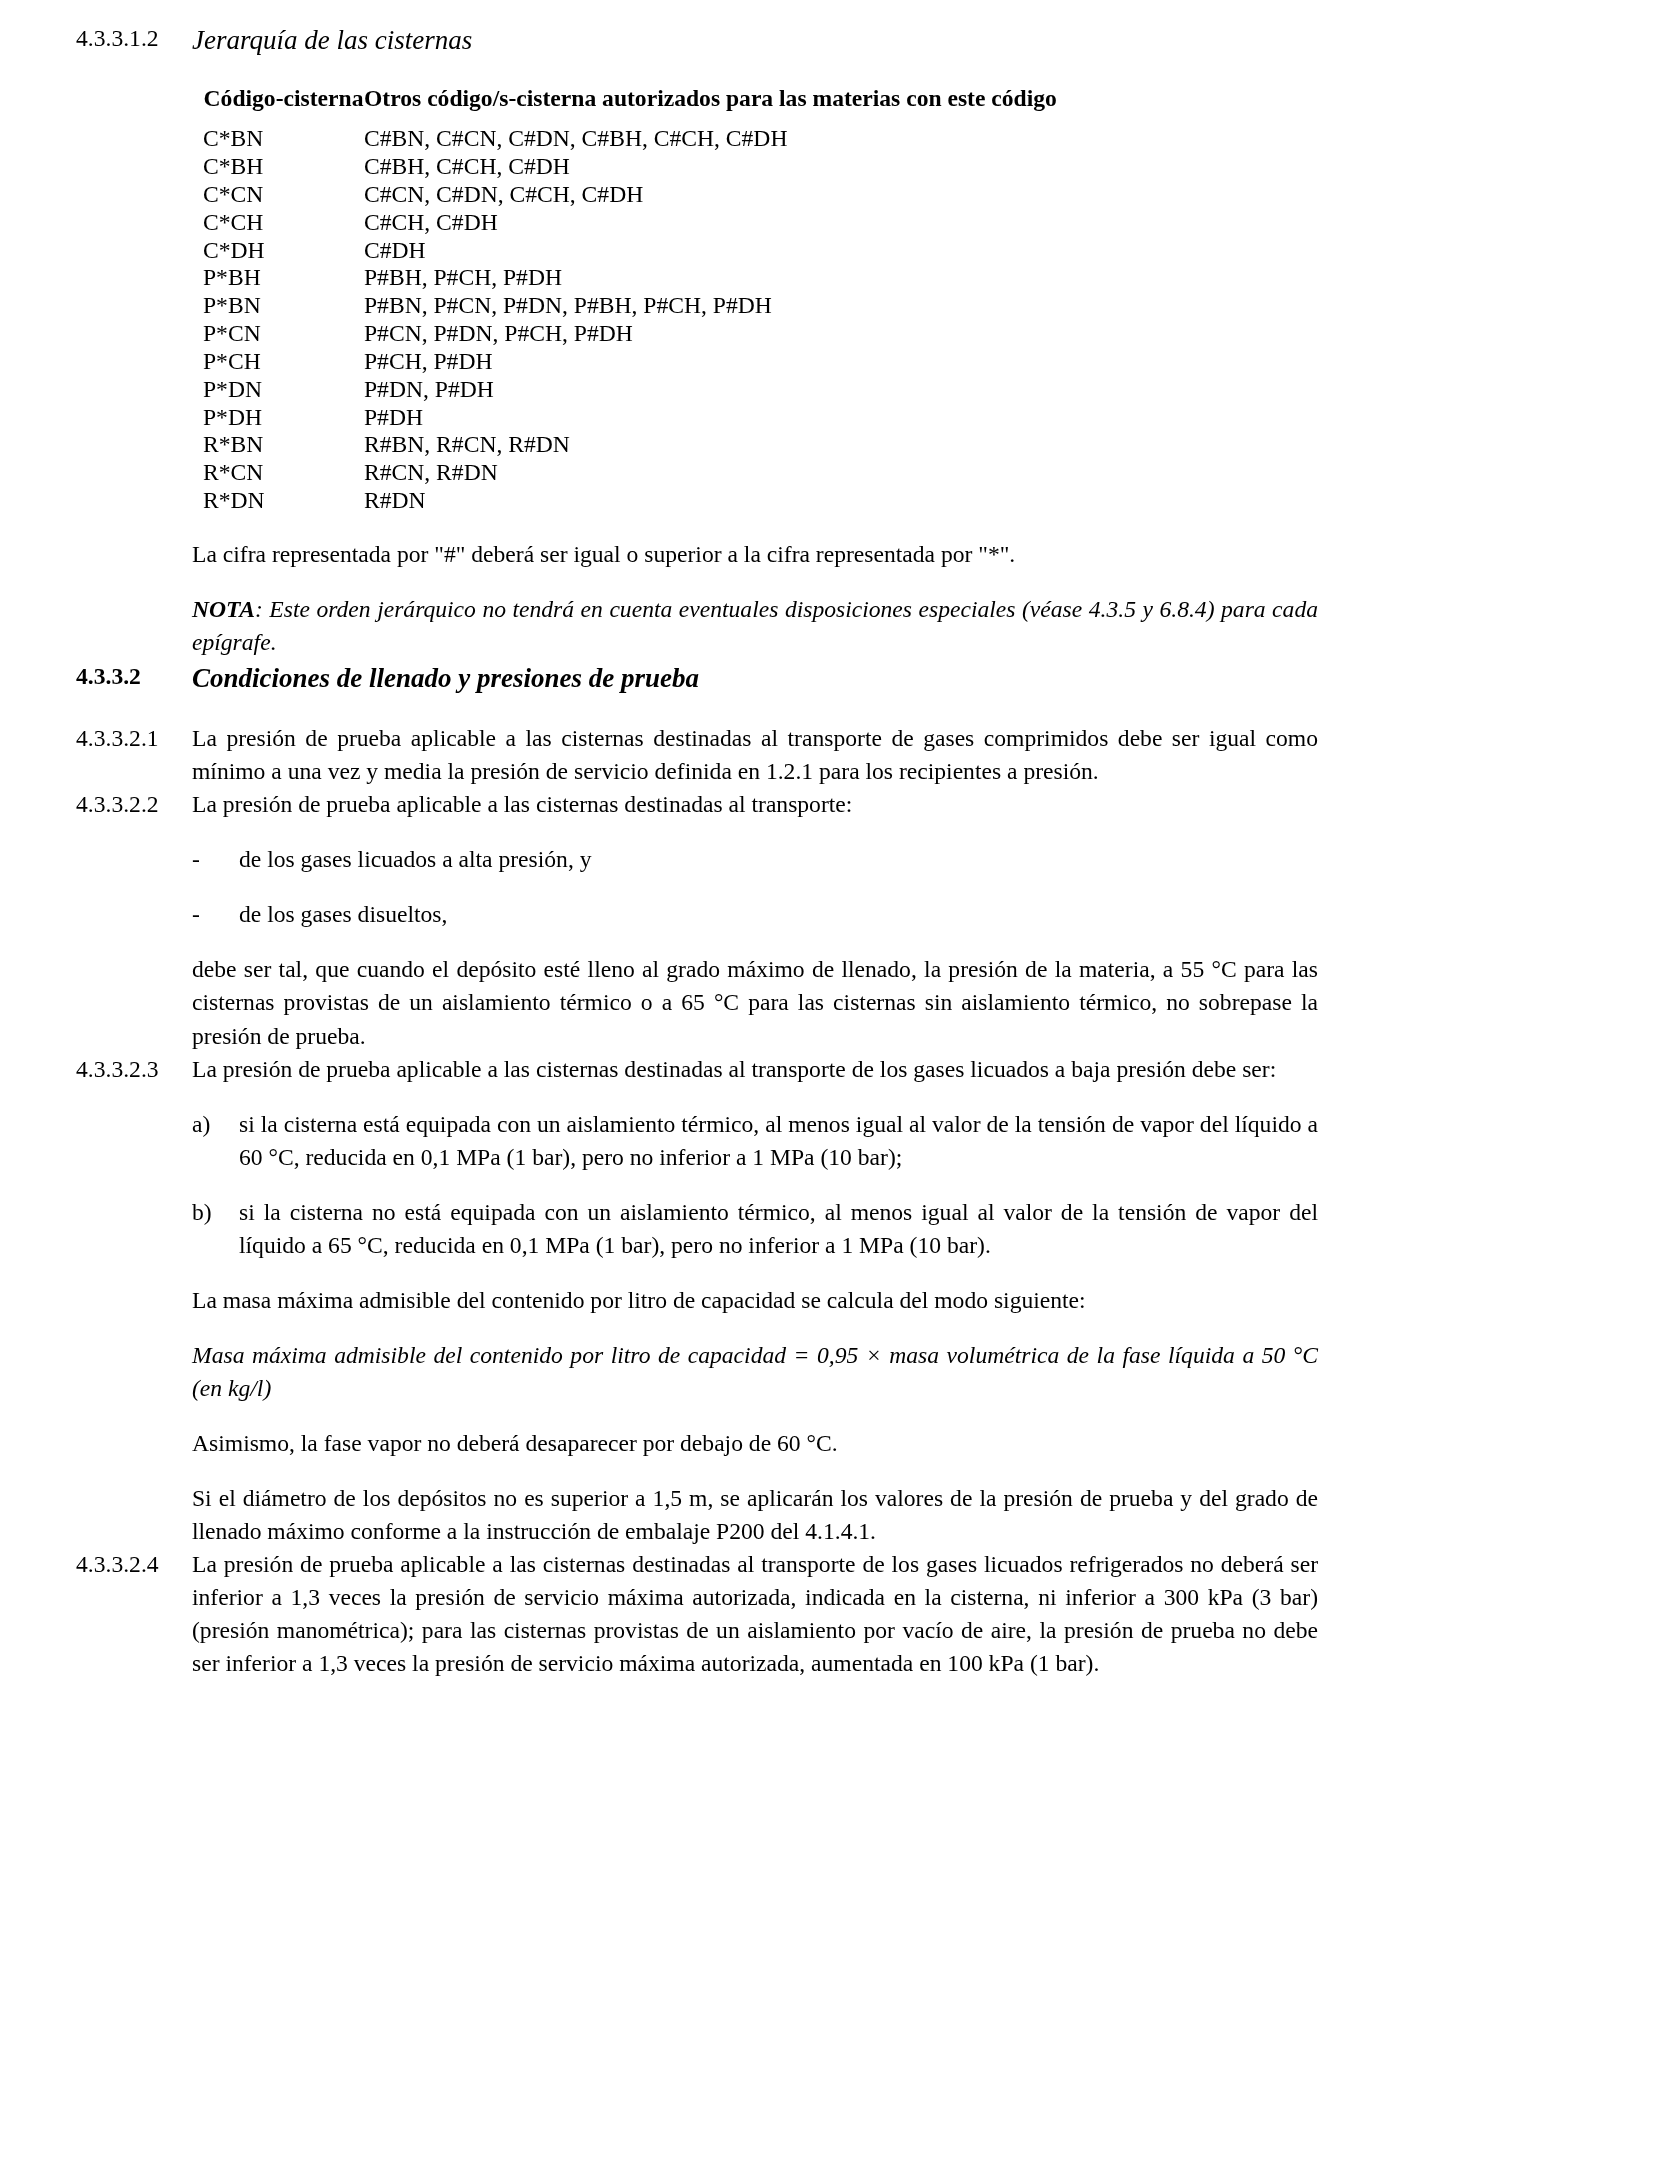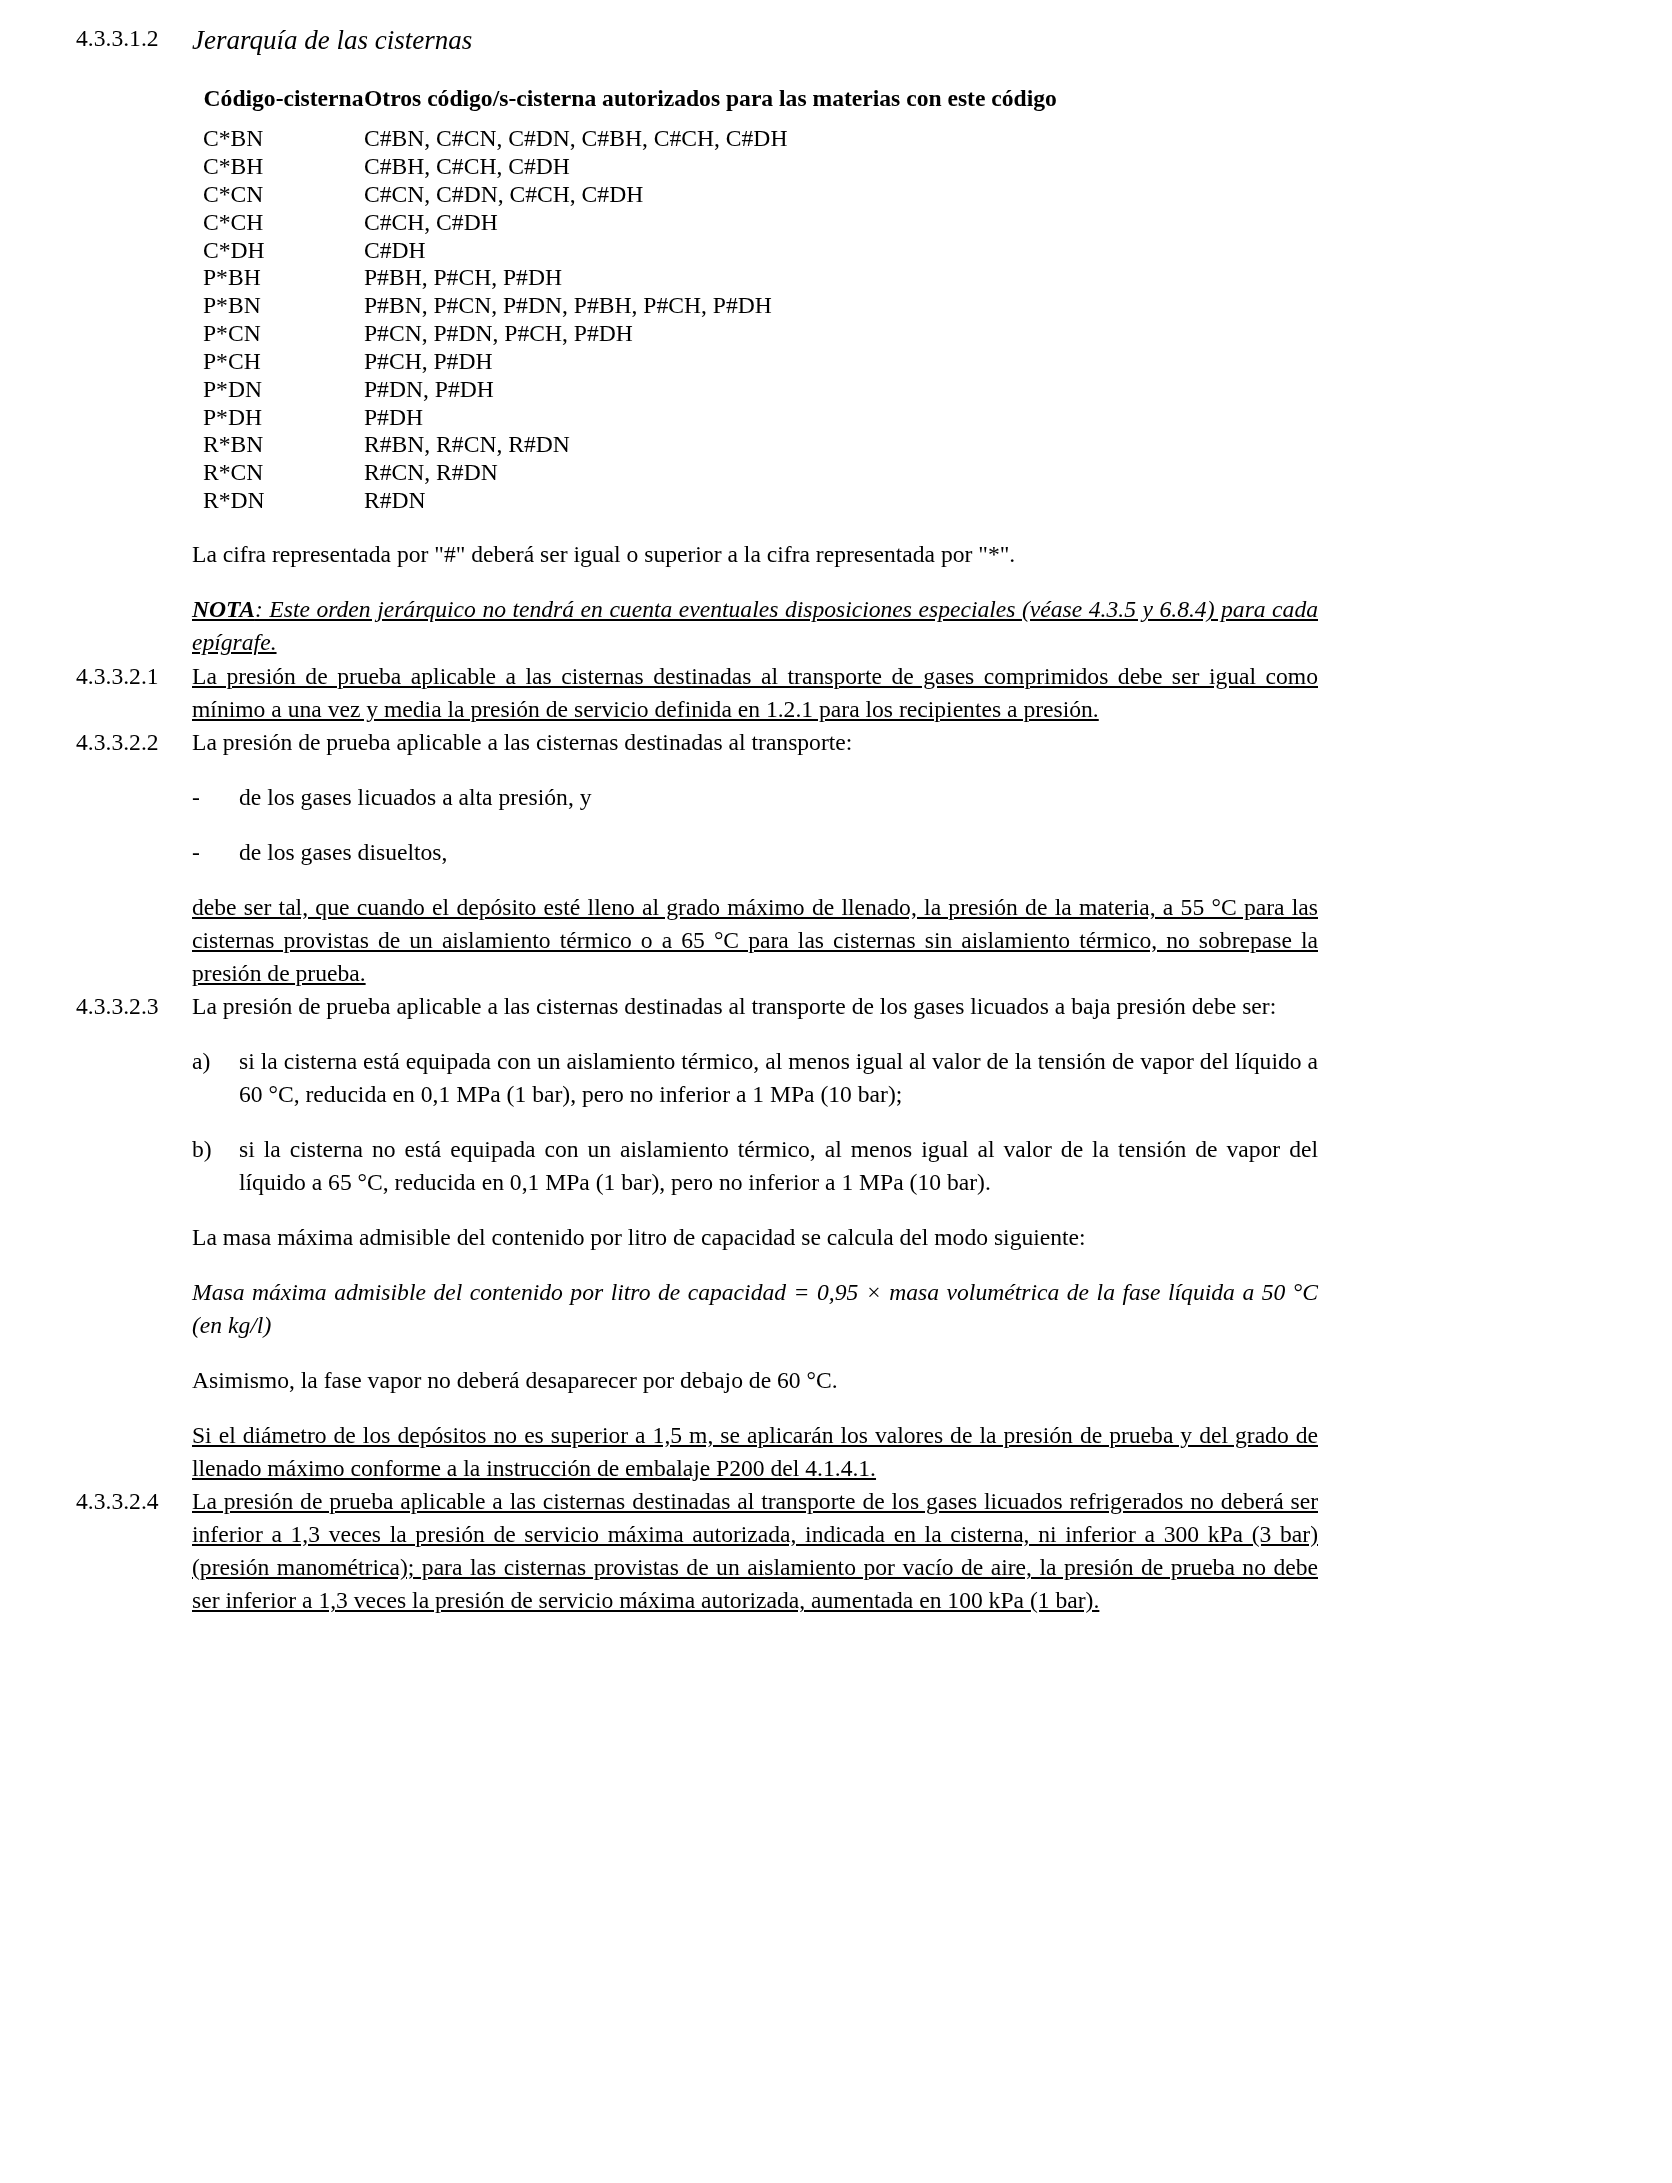--- a/index.html
+++ b/index.html
@@ -19,21 +19,21 @@
   .sec-num.bold { font-weight: bold; }
   .sec-body { flex: 1 1 auto; min-width: 0; }
   h3.section-title {
     margin: 0 0 25px 0;
     font-size: 27px;
     font-weight: normal;
     font-style: italic;
   }
   h3.section-title.bold-title { font-weight: bold; }
   p.para { margin: 0 0 22px 0; text-align: justify; }
-  p.para:last-child { margin-bottom: 0; text-decoration: underline; }
+  p.para:last-child { margin-bottom: 0; }
   .italic { font-style: italic; }
   .bold { font-weight: bold; }
   table.codes-table {
     border-collapse: collapse;
     margin: 0 0 23.6px 11px;
     line-height: 1.18;
   }
   table.codes-table th {
     text-align: center;
     font-weight: bold;
@@ -129,20 +129,26 @@
       </table>
 
       <p class="para">La cifra representada por "#" deberá ser igual o superior a la cifra representada por "*".</p>
 
       <p class="para italic">
         <span class="bold">NOTA</span><span>: Este orden jerárquico no tendrá en cuenta eventuales disposiciones especiales (véase 4.3.5 y 6.8.4) para cada epígrafe.</span>
       </p>
     </div>
   </div>
 
+  <div class="sec">
+    <div class="sec-num bold">4.3.3.2</div>
+    <div class="sec-body">
+      <h3 class="section-title bold-title">Condiciones de llenado y presiones de prueba</h3>
+    </div>
+  </div>
 
   <div class="sec">
     <div class="sec-num">4.3.3.2.1</div>
     <div class="sec-body">
       <p class="para">La presión de prueba aplicable a las cisternas destinadas al transporte de gases comprimidos debe ser igual como mínimo a una vez y media la presión de servicio definida en 1.2.1 para los recipientes a presión.</p>
     </div>
   </div>
 
   <div class="sec">
     <div class="sec-num">4.3.3.2.2</div>

